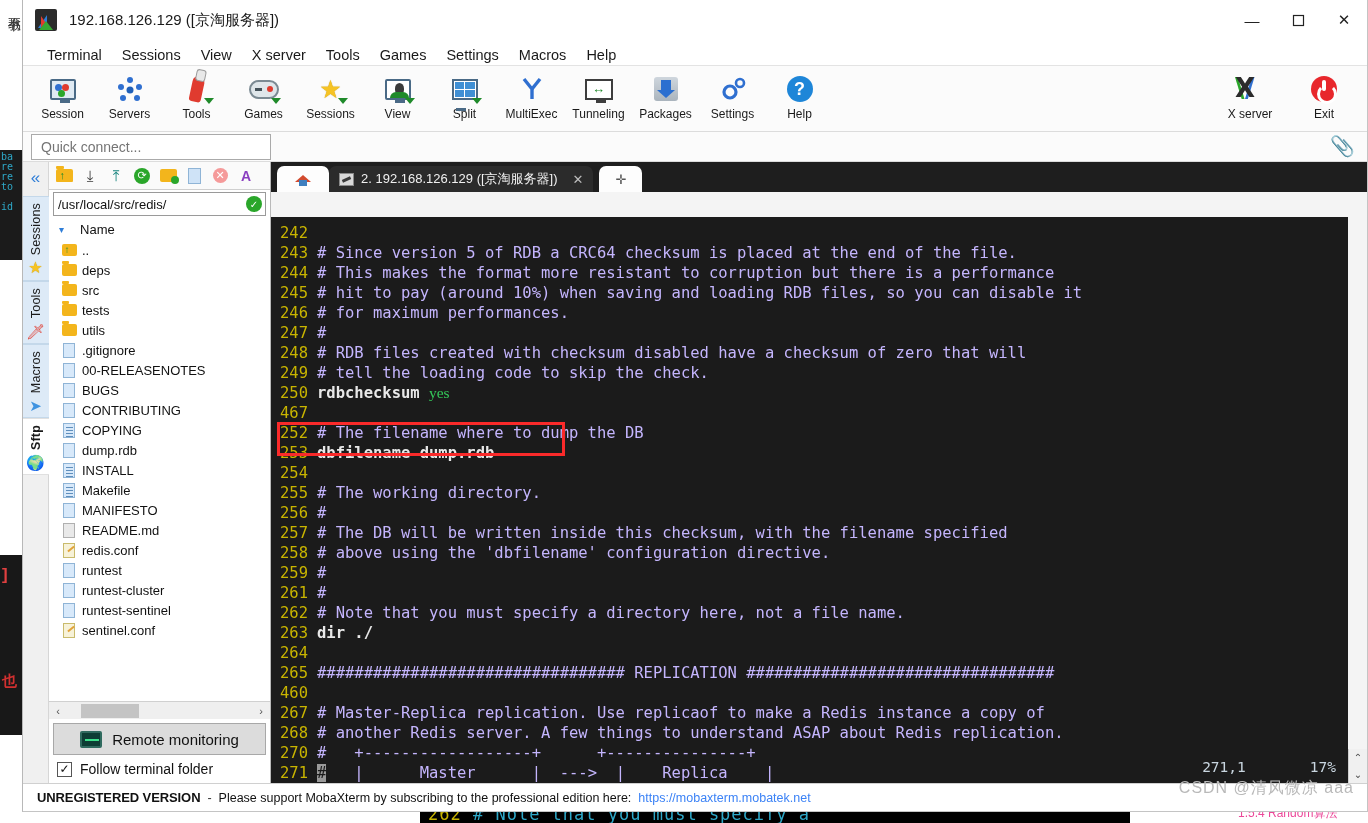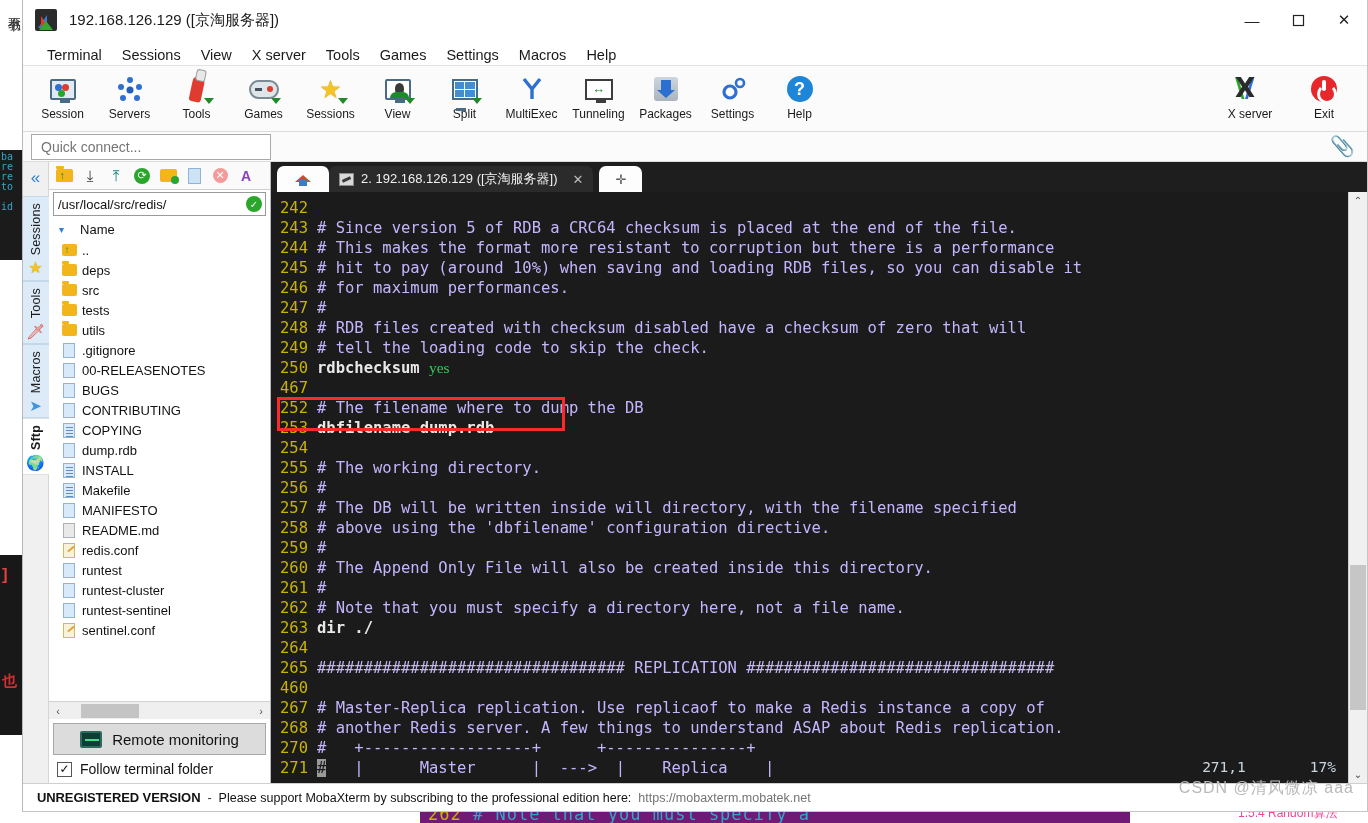--- a/index.html
+++ b/index.html
@@ -32,21 +32,21 @@
     color: #2ea8c8; line-height: 10px; overflow: hidden;
   }
   .bg-red-mark1 { position:absolute; left:2px; top:565px; width:10px; height:22px; color:#e04040; font-size:17px; font-weight:bold;}
   .bg-red-mark2 { position:absolute; left:2px; top:672px; width:16px; height:22px; color:#d03030; font-size:15px; font-weight:bold;}
   .bg-bottom-row {
     position: absolute; left: 0; bottom: 0; width: 1368px; height: 21px;
     background: #ffffff; overflow: hidden;
   }
   .bg-bottom-term {
     position: absolute; left: 420px; bottom: 0; width: 710px; height: 21px;
-    background: #701a75; color: #2ea8c8;
+    background: #000000; color: #2ea8c8;
     font-family: "DejaVu Sans Mono", monospace; font-size: 17px;
     padding-left: 8px; letter-spacing: 1px; line-height: 24px; overflow: hidden;
   }
   .bg-bottom-term .ln { color: #c8b400; }
   .bg-bottom-note {
     position: absolute; left: 1238px; bottom: 1px;
     font-size: 12px; color: #ec4899;
   }
 
   
@@ -221,21 +221,21 @@
   .tab.home { background:#fdfdfd; color:#111; padding:0 18px; }
   .tab.active { background:#2b2b2b; color:#f0f0f0; }
   .tab.newtab { background:#fdfdfd; color:#555; padding:0 16px; margin-left:6px; }
   .tab .closex { margin-left:8px; color:#bdbdbd; font-size:13px; }
   .home-ic { width:16px;height:14px;position:relative; }
   .home-ic:before{content:"";position:absolute;left:0;top:3px;width:0;height:0;border-left:8px solid transparent;border-right:8px solid transparent;border-bottom:7px solid #d24a2e;}
   .home-ic:after{content:"";position:absolute;left:4px;top:8px;width:8px;height:6px;background:#3f7fbf;}
   .key-ic { width:15px;height:13px;background:#d9d9d9;border:1px solid #8a8a8a;position:relative;}
   .key-ic:after{content:"";position:absolute;left:2px;top:4px;width:9px;height:3px;background:#3a3a3a;transform:rotate(-25deg);}
 
-  #term-wrap { flex:1; display:flex; min-height:0; }
+  #term-wrap { flex:1; display:flex; min-height:0;align-items:flex-end; }
   #terminal {
     flex:1; background:#1b1b1b; position:relative; overflow:hidden;
     font-family:"DejaVu Sans Mono", monospace; font-size:15.5px; line-height:20px;
     padding: 6px 0 0 0; min-width:0;
   }
   .tline { height:20px; white-space:pre; display:block; }
   .lnum { color:#c8b400; display:inline-block; width:46px; text-align:right; padding-right:9px; }
   .cm { color:#c4b5fd; }
   .kw { color:#e8e8e8;font-weight:bold; }
   .val { color:#34c759;font-family:Liberation Serif, serif; }
@@ -256,21 +256,21 @@
   .sc-track { flex:1; width:19px; position:relative; }
   .sc-thumb { position:absolute; left:1px; width:16px; top:64%; height:26%; background:#c6c6c6; }
 
   
   #footer {
     height:28px; flex:none; background:#ffffff; border-top:1px solid #d0d0d0;
     display:flex; align-items:center; padding-left:14px; gap:7px; font-size:12.5px; color:#111;
   }
   #footer .unreg { font-weight:bold; font-size:13px; letter-spacing:-0.1px; }
   #footer .dash { color:#333; }
-  #footer .link { color:#737373; text-decoration:none; }
+  #footer .link { color:#3b82f6; text-decoration:none; }
   #watermark {
     position:absolute; right:14px; bottom:24px; font-size:16px; color:#b9b9b9;
     letter-spacing:1px; pointer-events:none;
   }
 </style>
 </head>
 <body>
 
 <div id="desktop-bg">
   <div class="bg-strip-left">
@@ -675,24 +675,23 @@
           <div class="tline"><span class="lnum">247</span><span class="cm">#</span></div>
           <div class="tline"><span class="lnum">248</span><span class="cm"># RDB files created with checksum disabled have a checksum of zero that will</span></div>
           <div class="tline"><span class="lnum">249</span><span class="cm"># tell the loading code to skip the check.</span></div>
           <div class="tline"><span class="lnum">250</span><span class="kw">rdbchecksum </span><span class="val">yes</span></div>
           <div class="tline"><span class="lnum">467</span></div>
           <div class="tline"><span class="lnum">252</span><span class="cm"># The filename where to dump the DB</span></div>
           <div class="tline"><span class="lnum">253</span><span class="kw">dbfilename dump.rdb</span></div>
           <div class="tline"><span class="lnum">254</span></div>
           <div class="tline"><span class="lnum">255</span><span class="cm"># The working directory.</span></div>
           <div class="tline"><span class="lnum">256</span><span class="cm">#</span></div>
-          <div class="tline"><span class="lnum">257</span><span class="cm"># The DB will be written inside will directory, with the filename specified</span></div>
+          <div class="tline"><span class="lnum">257</span><span class="cm"># The DB will be written inside this checksum, with the filename specified</span></div>
           <div class="tline"><span class="lnum">258</span><span class="cm"># above using the 'dbfilename' configuration directive.</span></div>
           <div class="tline"><span class="lnum">259</span><span class="cm">#</span></div>
-          <div class="tline"><span class="lnum">260</span><span class="cm"># The Append Only File will also be created inside this directory.</span></div>
           <div class="tline"><span class="lnum">261</span><span class="cm">#</span></div>
           <div class="tline"><span class="lnum">262</span><span class="cm"># Note that you must specify a directory here, not a file name.</span></div>
           <div class="tline"><span class="lnum">263</span><span class="kw">dir ./</span></div>
           <div class="tline"><span class="lnum">264</span></div>
           <div class="tline"><span class="lnum">265</span><span class="cm">################################# REPLICATION #################################</span></div>
           <div class="tline"><span class="lnum">460</span></div>
           <div class="tline"><span class="lnum">267</span><span class="cm"># Master-Replica replication. Use replicaof to make a Redis instance a copy of</span></div>
           <div class="tline"><span class="lnum">268</span><span class="cm"># another Redis server. A few things to understand ASAP about Redis replication.</span></div>
           <div class="tline"><span class="lnum">270</span><span class="cm">#   +------------------+      +---------------+</span></div>
           <div class="tline"><span class="lnum">271</span><span class="cursorblk">#</span><span class="cm">   |      Master      |  ---&gt;  |    Replica    |</span></div>

